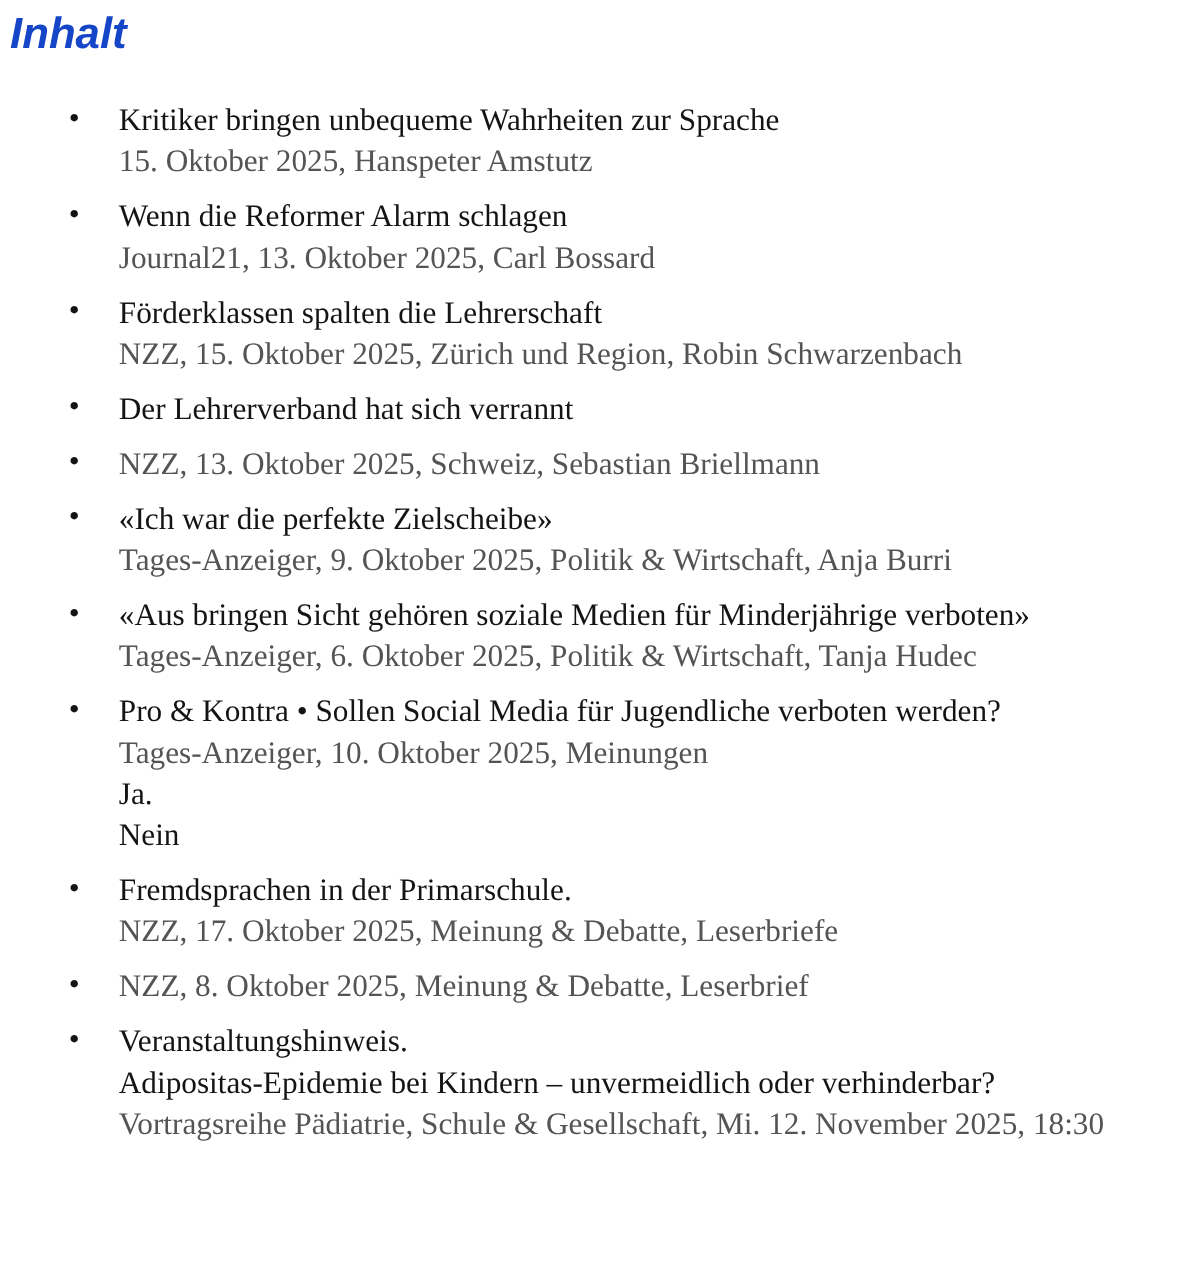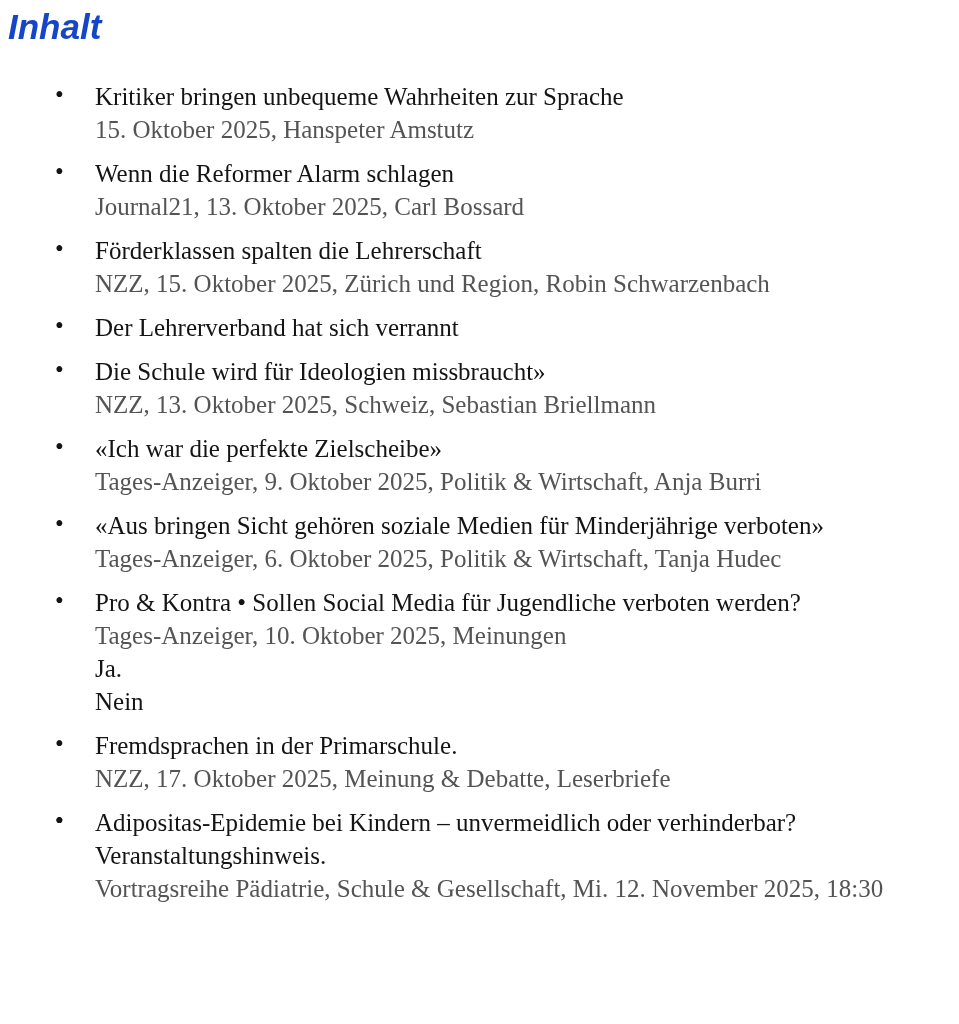--- a/index.html
+++ b/index.html
@@ -94,21 +94,20 @@
       </li>
       <li class="toc-item">
         <span class="bullet">•</span>
         <div class="lines">
           <div class="line title">Der Lehrerverband hat sich verrannt</div>
         </div>
       </li>
       <li class="toc-item">
         <span class="bullet">•</span>
         <div class="lines">
-          <div class="line title">Die Schule wird für Ideologien missbraucht»</div>
           <div class="line meta">NZZ, 13. Oktober 2025, Schweiz, Sebastian Briellmann</div>
         </div>
       </li>
       <li class="toc-item">
         <span class="bullet">•</span>
         <div class="lines">
           <div class="line title">«Ich war die perfekte Zielscheibe»</div>
           <div class="line meta">Tages-Anzeiger, 9. Oktober 2025, Politik &amp; Wirtschaft, Anja Burri</div>
         </div>
       </li>
@@ -131,24 +130,25 @@
       <li class="toc-item">
         <span class="bullet">•</span>
         <div class="lines">
           <div class="line title">Fremdsprachen in der Primarschule.</div>
           <div class="line meta">NZZ, 17. Oktober 2025, Meinung &amp; Debatte, Leserbriefe</div>
         </div>
       </li>
       <li class="toc-item">
         <span class="bullet">•</span>
         <div class="lines">
+          <div class="line meta">NZZ, 8. Oktober 2025, Meinung &amp; Debatte, Leserbrief</div>
         </div>
       </li>
       <li class="toc-item">
         <span class="bullet">•</span>
         <div class="lines">
+          <div class="line title">Veranstaltungshinweis.</div>
           <div class="line title">Adipositas-Epidemie bei Kindern – unvermeidlich oder verhinderbar?</div>
-          <div class="line title">Veranstaltungshinweis.</div>
           <div class="line meta">Vortragsreihe Pädiatrie, Schule &amp; Gesellschaft, Mi. 12. November 2025, 18:30</div>
         </div>
       </li>
     </ul>
 </div>
 
 </body></html>

